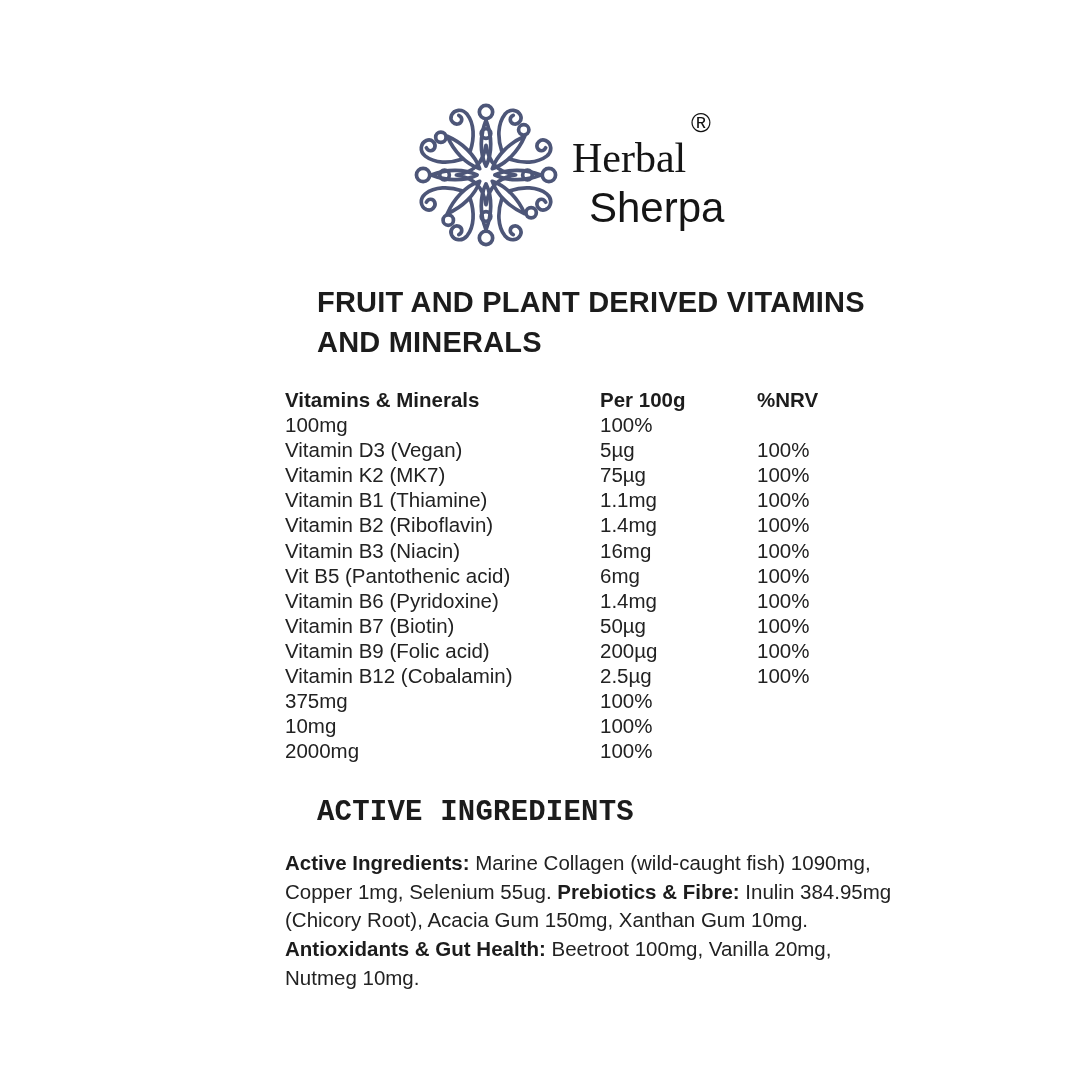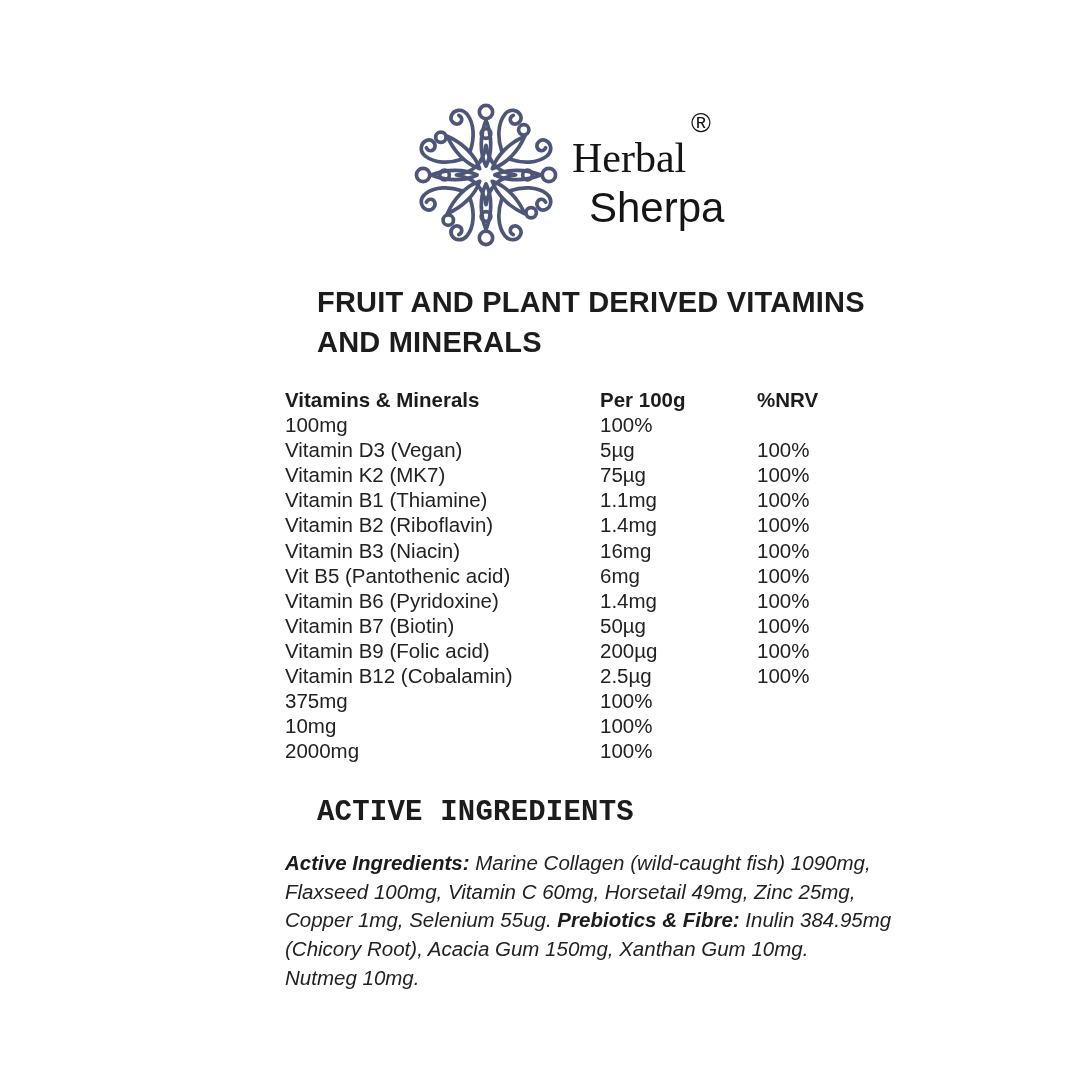--- a/index.html
+++ b/index.html
@@ -53,21 +53,21 @@
     line-height:25.1px;
     white-space:nowrap;
   }
   .trow .cell{overflow:visible;}
   .thead .cell{font-weight:bold;color:#1c1c1c;}
   
   .ingredients{
     position:absolute;left:285px;top:849px;width:580px;
     font-size:20.5px;line-height:28.7px;color:#222;
   }
-  .pline{display:block;white-space:nowrap;font-style:italic;}
+  .pline{display:block;white-space:nowrap;}
   .pline .b{font-weight:bold;color:#1c1c1c;}
 </style>
 </head>
 <body>
 
 <div class="page">
 
   <svg class="mandala" viewBox="0 0 200 200" fill="none" stroke="currentColor" stroke-width="5" stroke-linecap="round" stroke-linejoin="round">
     <defs>
       <g id="quad">
@@ -177,19 +177,19 @@
         <div class="trow">
           <div class="cell">2000mg</div>
           <div class="cell">100%</div>
         </div>
       </div>
   </div>
 
   <div class="sec-title" id="active-title">ACTIVE INGREDIENTS</div>
   <div class="ingredients" id="ingredients-para">
       <div class="pline"><span class="b">Active Ingredients:</span><span> Marine Collagen (wild-caught fish) 1090mg,</span></div>
-      <div class="pline"><span>Flaxseed 100mg, Vitamin C 60mg, Horsetail 49mg, Zinc 25mg,</span></div>
       <div class="pline"><span>Copper 1mg, Selenium 55ug. </span><span class="b">Prebiotics &amp; Fibre:</span><span> Inulin 384.95mg</span></div>
       <div class="pline"><span>(Chicory Root), Acacia Gum 150mg, Xanthan Gum 10mg.</span></div>
+      <div class="pline"><span class="b">Antioxidants &amp; Gut Health:</span><span> Beetroot 100mg, Vanilla 20mg,</span></div>
       <div class="pline"><span>Nutmeg 10mg.</span></div>
     </div>
 
 </div>
 
 </body></html>

